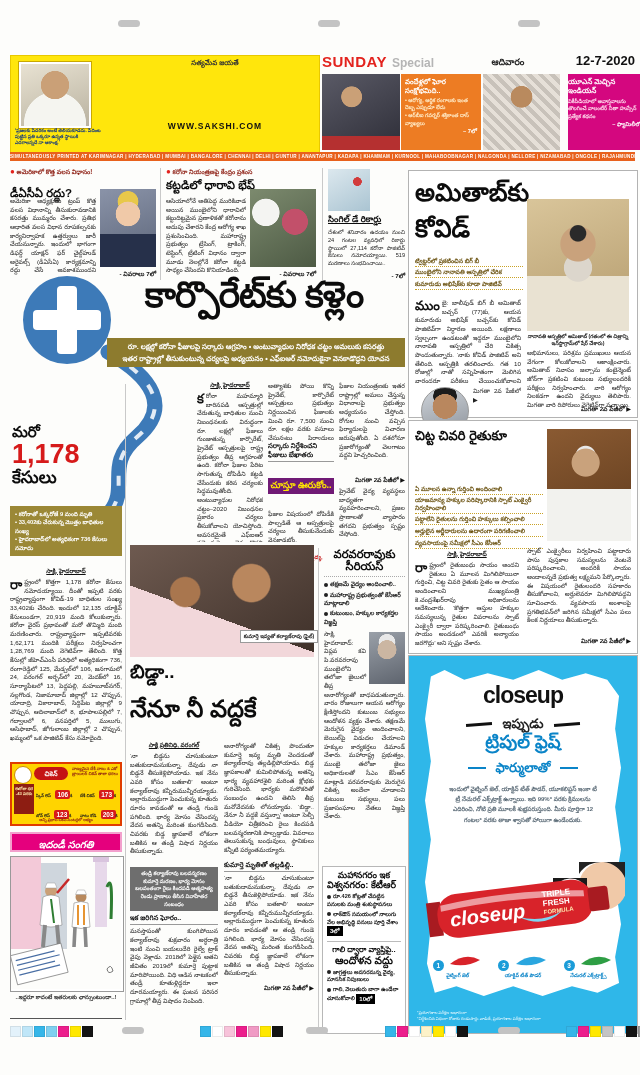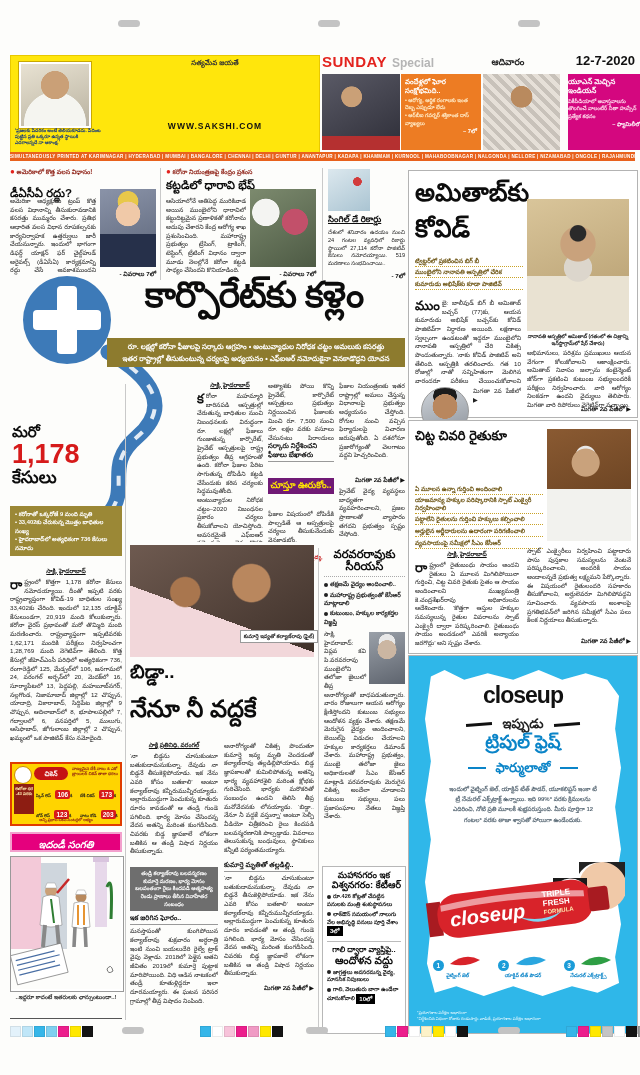--- a/index.html
+++ b/index.html
@@ -194,21 +194,21 @@
       <span class="ph" style="position:static;float:right;width:36px;height:52px;margin:2px 0 2px 3px;display:block;background:
         radial-gradient(circle at 50% 34%, #cbb6a2 0 24%, transparent 25%),
         radial-gradient(circle at 50% 20%, #e8e8e8 0 18%, transparent 19%),
         linear-gradient(160deg,#9aa0a8,#5e646e);"></span>
       <span>సాక్షి, హైదరాబాద్: విప్లవ కవి పి.వరవరరావు ముంబైలోని తలోజా జైలులో తీవ్ర అనారోగ్యంతో బాధపడుతున్నారు. వారం రోజులుగా ఆయన ఆరోగ్యం క్షీణిస్తోందని కుటుంబ సభ్యులు ఆందోళన వ్యక్తం చేశారు. తక్షణమే మెరుగైన వైద్యం అందించాలని, బెయిల్‌పై విడుదల చేయాలని హక్కుల కార్యకర్తలు డిమాండ్ చేశారు. మహారాష్ట్ర ప్రభుత్వం, ముంబై తలోజా జైలు అధికారులతో సీఎం కేసీఆర్ మాట్లాడి వరవరరావుకు మెరుగైన చికిత్స అందేలా చూడాలని కుటుంబ సభ్యులు, పలు ప్రజాసంఘాల నేతలు విజ్ఞప్తి చేశారు.</span>
     </div>
   </div>
 
   <div class="abs" style="left:322px;top:866px;width:84px;height:168px;border:1px solid #b7b7b7;background:#fff;padding:4px;box-sizing:border-box;">
     <div class="hd" style="font-size:8.8px;text-align:center;">మహానగరం ఇక</div>
-    <div class="hd" style="font-size:9.4px;text-align:right;">విశ్వనగరం: కేటీఆర్</div>
+    <div class="hd" style="font-size:9.4px;text-align:left;">విశ్వనగరం: కేటీఆర్</div>
     <div style="font-size:5.6px;font-weight:700;line-height:1.4;margin-top:3px;"><span class="bull"></span><span>రూ.426 కోట్లతో చేపట్టిన పనులకు మంత్రి శంకుస్థాపనలు</span></div>
     <div style="font-size:5.6px;font-weight:700;line-height:1.4;margin-top:2px;"><span class="bull"></span><span>లాక్‌డౌన్ సమయంలో నాలుగు వేల అభివృద్ధి పనులు పూర్తి చేశాం</span> <span class="pagebox">3లో</span></div>
     <div style="border-top:1px solid #bbb;margin:5px 0 4px;"></div>
     <div class="hd" style="font-size:7.8px;text-align:center;">గాలి ద్వారా వ్యాప్తిపై..</div>
     <div class="hd" style="font-size:10.5px;text-align:center;">ఆందోళన వద్దు</div>
     <div style="font-size:5.6px;font-weight:700;line-height:1.4;margin-top:3px;"><span class="bull"></span><span>జాగ్రత్తలు అవసరమన్న వైద్య, మానసిక నిపుణులు</span></div>
     <div style="font-size:5.6px;font-weight:700;line-height:1.4;margin-top:2px;"><span class="bull"></span><span>గాలి, వెలుతురు బాగా ఉండేలా చూసుకోవాలి</span> <span class="pagebox">10లో</span></div>
   </div>
 
   <div class="rcbox" style="left:408px;top:170px;width:228px;height:246px;">

